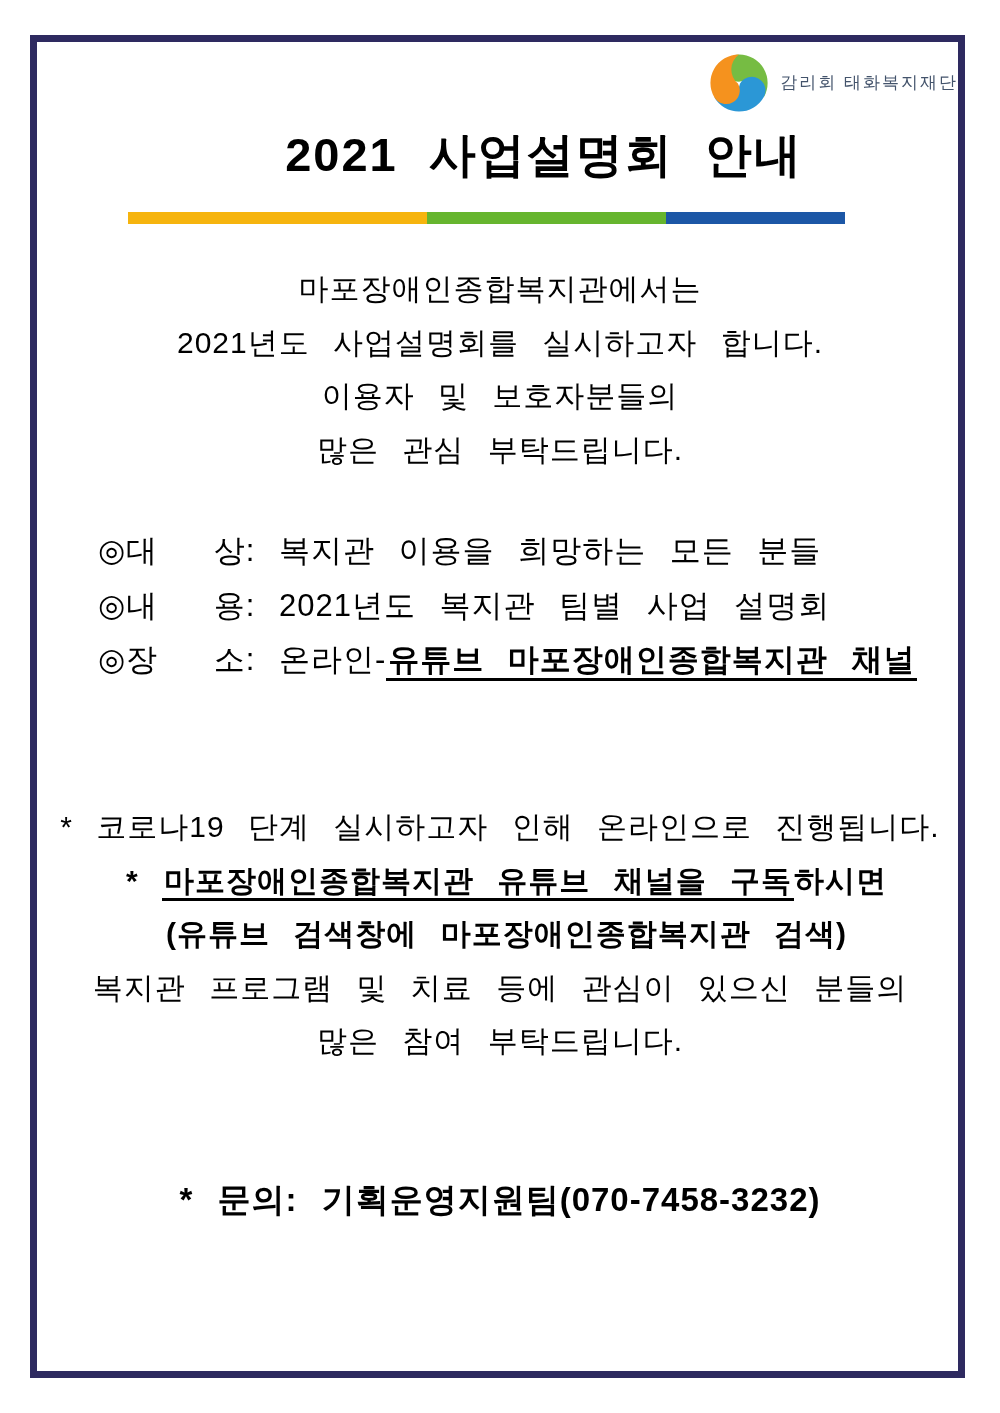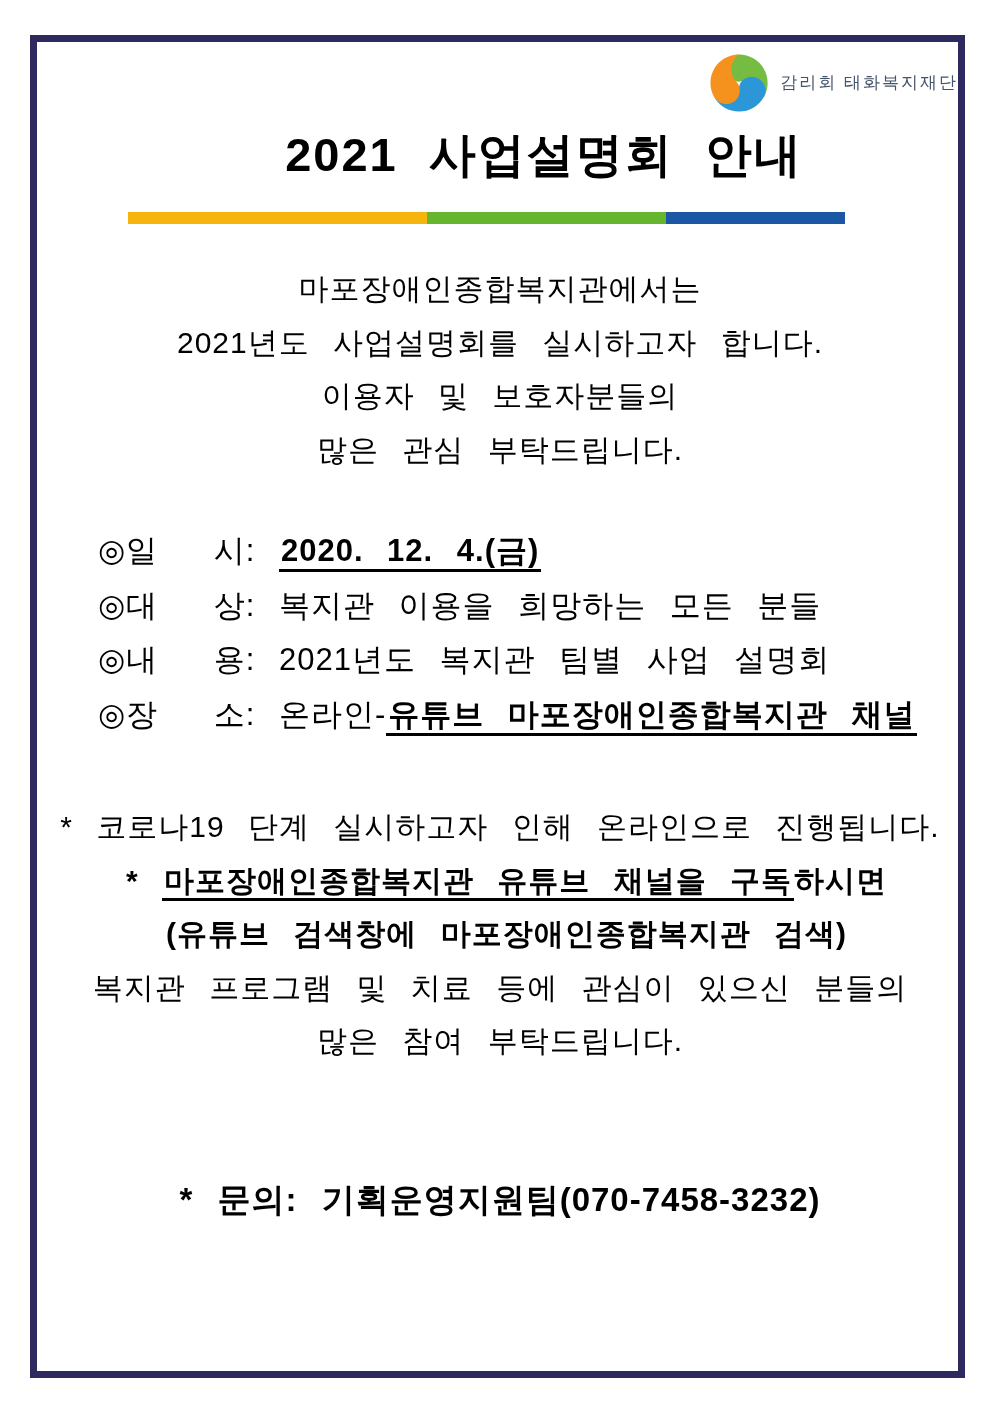--- a/index.html
+++ b/index.html
@@ -83,24 +83,20 @@
 
   <div class="intro">
     <div>마포장애인종합복지관에서는</div>
     <div>2021년도 사업설명회를 실시하고자 합니다.</div>
     <div>이용자 및 보호자분들의</div>
     <div>많은 관심 부탁드립니다.</div>
   </div>
 
   <div class="details">
     <div class="detail-row">
-      <span>◎</span><span>일　 시:</span>
-      <span></span><span class="emph uline">2020. 12. 4.(금)</span>
-    </div>
-    <div class="detail-row">
       <span>◎</span><span>대　 상:</span>
       <span>복지관 이용을 희망하는 모든 분들</span><span></span>
     </div>
     <div class="detail-row">
       <span>◎</span><span>내　 용:</span>
       <span>2021년도 복지관 팀별 사업 설명회</span><span></span>
     </div>
     <div class="detail-row">
       <span>◎</span><span>장　 소:</span>
       <span>온라인-</span><span class="emph uline">유튜브 마포장애인종합복지관 채널</span>

